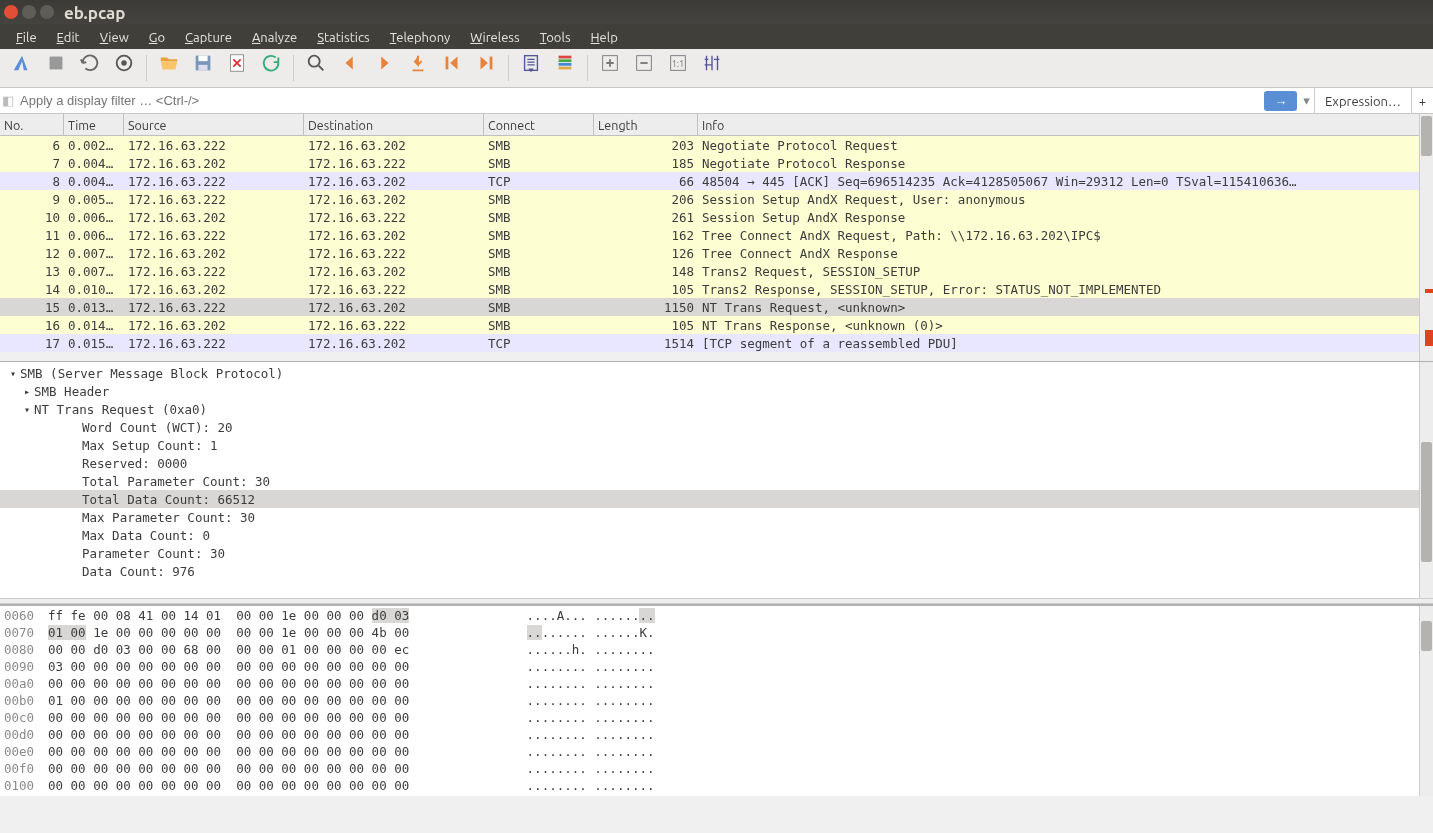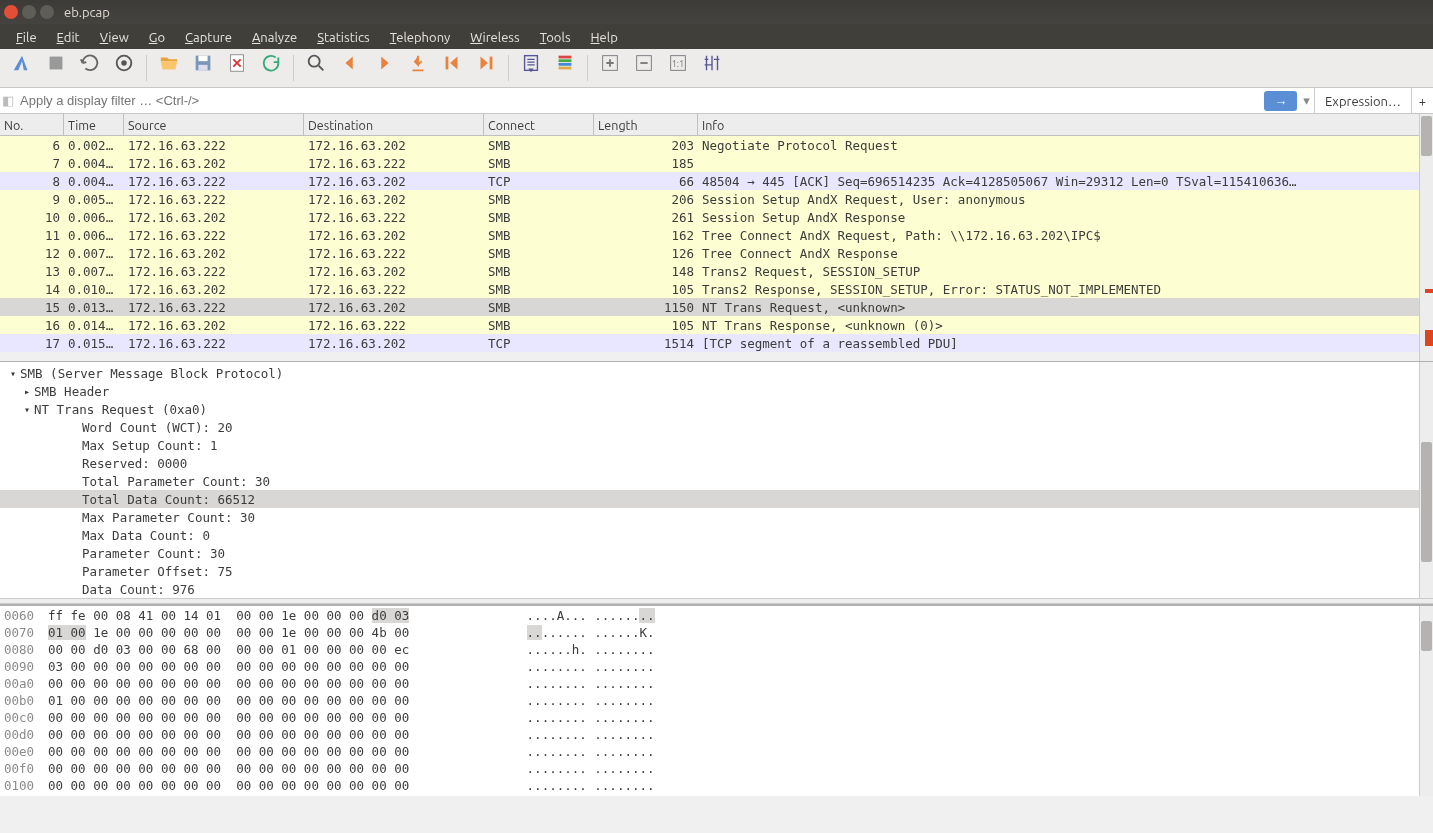--- a/index.html
+++ b/index.html
@@ -1,21 +1,21 @@
 <!DOCTYPE html>
 <html><head>
 <meta charset="utf-8">
 <style>
 * { margin:0; padding:0; box-sizing:border-box; }
 body { font-family: Ubuntu,"Liberation Sans",sans-serif; font-size:13px; background:#f0f0f0; color:#3c3c3c; overflow:hidden; width:1433px; height:833px; }
 .titlebar { background:linear-gradient(#3c3b37,#444340); height:24px; display:flex; align-items:center; padding:0 4px; color:#dfdbd2; }
 .wbtns { display:flex; gap:4px; margin-right:10px; }
 .wbtn { width:14px; height:14px; border-radius:50%; background:#5e5d58; display:inline-block; }
 .wbtn.close{ background:#e24f36;}
-.title { font-weight:normal; font-size:13px; }
+.title { font-weight:bold; font-size:17px; }
 .menubar { background:#403f3a; height:25px; display:flex; align-items:center; padding:0 6px; gap:0; color:#e6e3dc;}
 .menuitem { padding:3px 10px; cursor:default;}
 .menuitem u { text-decoration:underline; }
 .toolbar { background:#edeceb; border-bottom:1px solid #c7c7c7; height:39px; display:flex; align-items:center; padding:0 6px; gap:2px;}
 .tbtn { width:32px; height:32px; display:flex; justify-content:center; border-radius:3px;}
 .tbtn svg{width:22px;height:22px;}
 .tsep{ width:1px; height:26px; background:#ccc; margin:0 4px;}
 .filterbar { height:26px; background:#fff; border-bottom:1px solid #c7c7c7; display:flex; align-items:center; }
 .bookmark-ic{ width:14px; text-align:center; color:#bbb; padding:0 2px;}
 .filterinput { flex:1; border:none; padding:3px 6px; font-size:13px; outline:none; color:#888; }
@@ -243,20 +243,21 @@
         <div class="c-len">203</div>
         <div class="c-info">Negotiate Protocol Request</div>
       </div>
       <div class="prow smb">
         <div class="c-no">7</div>
         <div class="c-time">0.004…</div>
         <div class="c-src">172.16.63.202</div>
         <div class="c-dst">172.16.63.222</div>
         <div class="c-proto">SMB</div>
         <div class="c-len">185</div>
+        <div class="c-info">Negotiate Protocol Response</div>
       </div>
       <div class="prow tcp">
         <div class="c-no">8</div>
         <div class="c-time">0.004…</div>
         <div class="c-src">172.16.63.222</div>
         <div class="c-dst">172.16.63.202</div>
         <div class="c-proto">TCP</div>
         <div class="c-len">66</div>
         <div class="c-info">48504 → 445 [ACK] Seq=696514235 Ack=4128505067 Win=29312 Len=0 TSval=115410636…</div>
       </div>
@@ -378,23 +379,20 @@
       <span>Total Data Count: 66512</span>
     </div>
     <div class="tnode l3">
       <span>Max Parameter Count: 30</span>
     </div>
     <div class="tnode l3">
       <span>Max Data Count: 0</span>
     </div>
     <div class="tnode l3">
       <span>Parameter Count: 30</span>
-    </div>
-    <div class="tnode l3">
-      <span>Parameter Offset: 75</span>
     </div>
     <div class="tnode l3">
       <span>Data Count: 976</span>
     </div>
     <div class="scrollbar">
       <div class="sthumb" style="height:120px;margin-top:80px;"></div>
     </div>
 </div>
 
 <div class="resize-handle">

